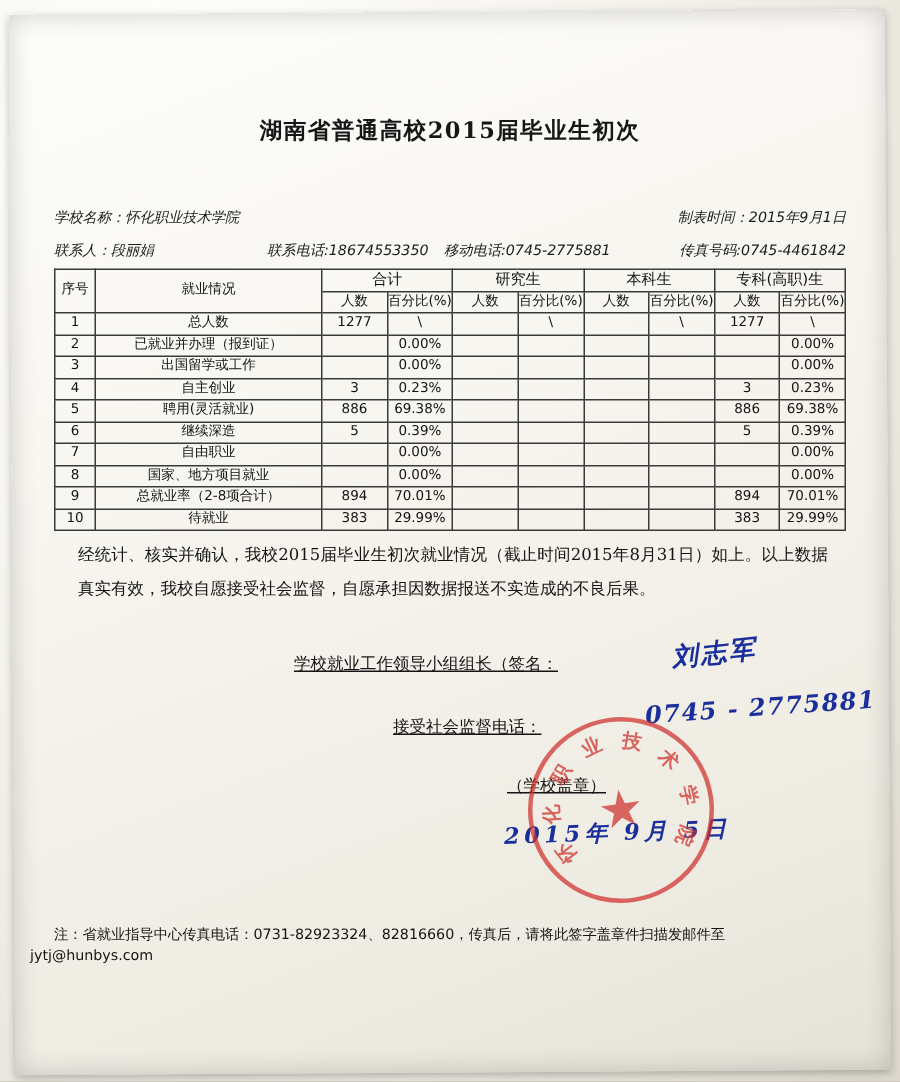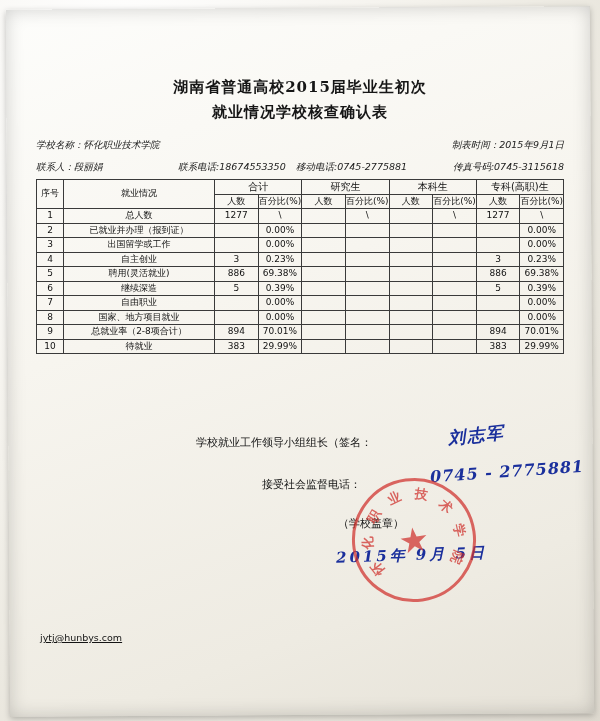--- a/index.html
+++ b/index.html
@@ -85,20 +85,21 @@
     position:absolute;
     left:52px;width:500px;top:358px;
     font-size:11px;line-height:23px;
     color:#141414;
     font-family:"DejaVu Serif","Liberation Serif",serif;
     text-align:justify;
   }
   .sign-line{
     position:absolute;font-size:11px;color:#141414;
     font-family:"DejaVu Serif","Liberation Serif",serif;
+    text-decoration:underline;
   }
   #sign1{left:196px;top:435px;}
   #sign2{left:252px;top:477px;margin-left:10px;}
   #sign3{left:338px;top:516px;}
 
   
   .hand{
     position:absolute;
     color:#1a2f9c;
     font-family:"DejaVu Serif","Liberation Serif",serif;
@@ -135,39 +136,38 @@
     font-family:"DejaVu Serif","Liberation Serif",serif;
     transform-origin:0 0;
   }
 
   
   .note{
     position:absolute;left:36px;width:530px;top:616px;
     font-size:9.5px;line-height:15px;color:#141414;
     font-family:"DejaVu Sans","Liberation Sans",sans-serif;
   }
-  #note-mail{position:absolute;left:40px;top:632px;font-size:9.5px;color:#141414;text-decoration:underline;}
+  #note-mail{position:absolute;left:20px;top:632px;font-size:9.5px;color:#141414;}
 </style>
 </head>
 <body>
 
 <div id="page">
   <div id="paper"></div>
 
   <div class="content">
 
     <div class="title" id="title1">湖南省普通高校2015届毕业生初次</div>
-    <div class="title" id="title2">就业情况学校核查确认表</div>
 
     <div class="meta" id="school-label">学校名称：怀化职业技术学院</div>
     <div class="meta" id="print-time">制表时间：2015年9月1日</div>
     <div class="meta" id="contact-line">联系人：段丽娟</div>
     <div class="meta" id="contact-phone">联系电话:18674553350</div>
     <div class="meta" id="mobile">移动电话:0745-2775881</div>
-    <div class="meta" id="fax">传真号码:0745-3115618</div>
+    <div class="meta" id="fax">传真号码:0745-4461842</div>
 
     <table class="main">
       <thead>
         <tr>
           <th class="colnum" rowspan="2">序号</th>
           <th class="colitem" rowspan="2">就业情况</th>
           <th class="grp" colspan="2">合计</th>
           <th class="grp" colspan="2">研究生</th>
           <th class="grp" colspan="2">本科生</th>
           <th class="grp" colspan="2">专科(高职)生</th>
@@ -300,20 +300,21 @@
             <td class=" cnum"></td>
             <td class=" cpct"></td>
             <td class=" cnum"></td>
             <td class=" cpct"></td>
             <td class=" cnum">383</td>
             <td class=" cpct">29.99%</td>
           </tr>
         </tbody>
     </table>
 
+    <div class="para">经统计、核实并确认，我校2015届毕业生初次就业情况（截止时间2015年8月31日）如上。以上数据真实有效，我校自愿接受社会监督，自愿承担因数据报送不实造成的不良后果。</div>
 
     <div class="sign-line" id="sign1">学校就业工作领导小组组长（签名：</div>
     <div class="sign-line" id="sign2">接受社会监督电话：</div>
     <div class="sign-line" id="sign3">（学校盖章）</div>
 
     <div class="hand" id="hand-name">刘志军</div>
     <div class="hand" id="hand-phone">0745 - 2775881</div>
     <div class="hand" id="hand-date">2015年 9月 5日</div>
 
     <div id="seal">
@@ -325,16 +326,17 @@
           <span style="transform: translate(13.5587px, -43.9563px) rotate(17.1429deg) translate(-50%, -50%);">技</span>
           <span style="transform: translate(35.9642px, -28.6805px) rotate(51.4286deg) translate(-50%, -50%);">术</span>
           <span style="transform: translate(45.8714px, -3.43758px) rotate(85.7143deg) translate(-50%, -50%);">学</span>
           <span style="transform: translate(39.8372px, 23px) rotate(120deg) translate(-50%, -50%);">院</span>
         </div>
       <div class="star">
           <span>★</span>
         </div>
     </div>
 
+    <div class="note">注：省就业指导中心传真电话：0731-82923324、82816660，传真后，请将此签字盖章件扫描发邮件至</div>
     <div id="note-mail">jytj@hunbys.com</div>
 
   </div>
 </div>
 
 </body></html>

